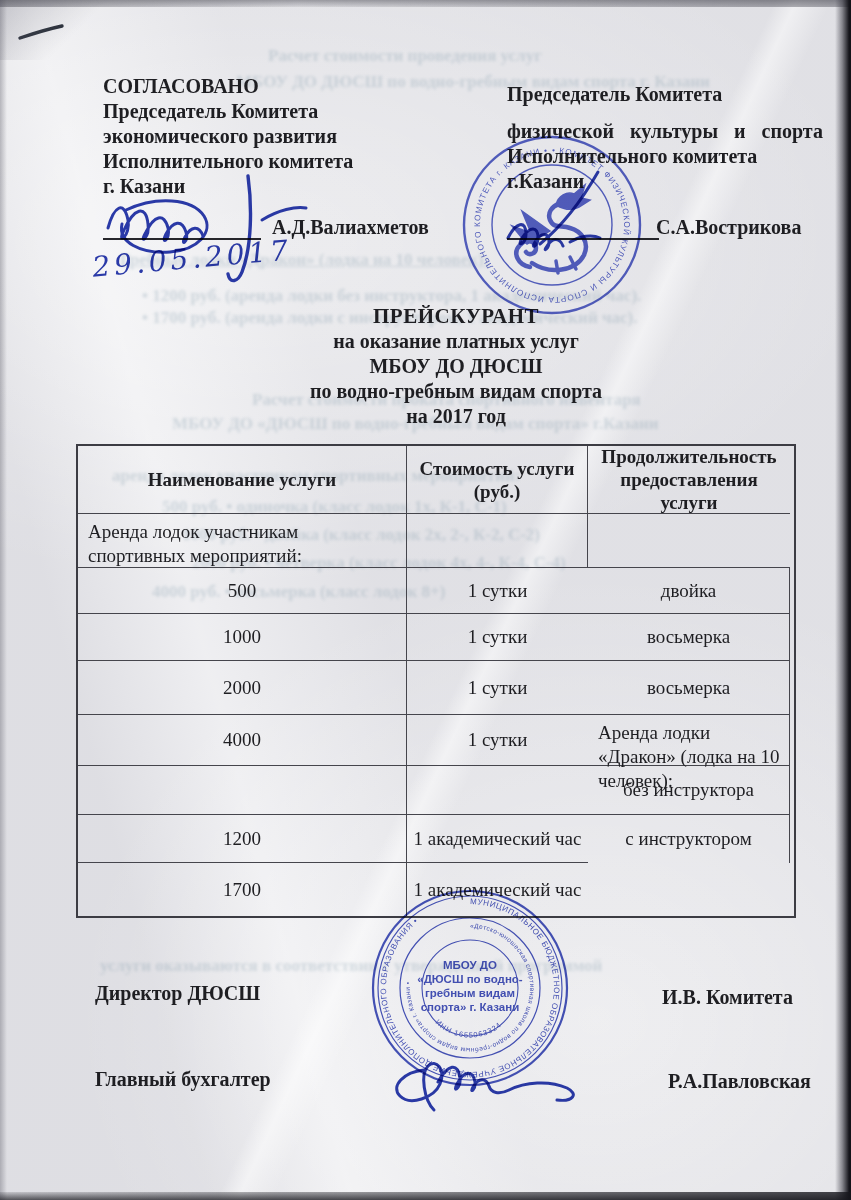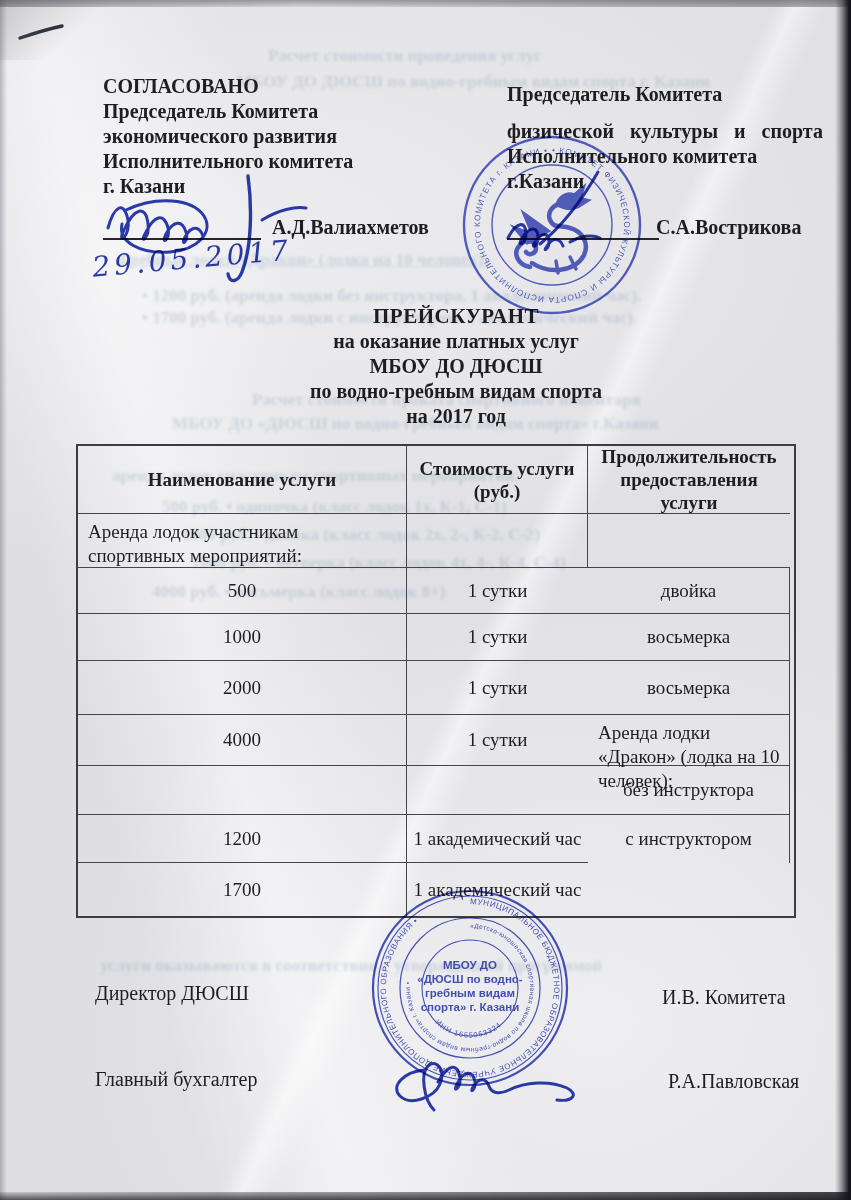--- a/index.html
+++ b/index.html
@@ -51,21 +51,21 @@
   .cell{border-right:1.6px solid #45454c;border-bottom:1.6px solid #45454c;
       display:flex;align-items:center;justify-content:center;text-align:center;
       padding:2px 6px;box-sizing:border-box;}
   .cell.last-col{border-right:none;}
   .cell.last-row{border-bottom:none;}
   .cell.head{font-weight:bold;line-height:23px;}
   .cell.group{justify-content:flex-start;align-items:flex-start;text-align:left;
       padding:6px 8px 2px 10px;line-height:24px;}
 
   
-  .role{font-weight:normal;font-size:20px;white-space:nowrap;}
+  .role{font-weight:bold;font-size:20px;white-space:nowrap;}
 
   
   .ghost{position:absolute;font-weight:bold;font-size:17px;color:#7e98a8;
       opacity:.3;filter:blur(1.4px);white-space:nowrap;}
 
   svg.overlay{position:absolute;mix-blend-mode:multiply;pointer-events:none;}
 </style>
 </head>
 <body>
 

